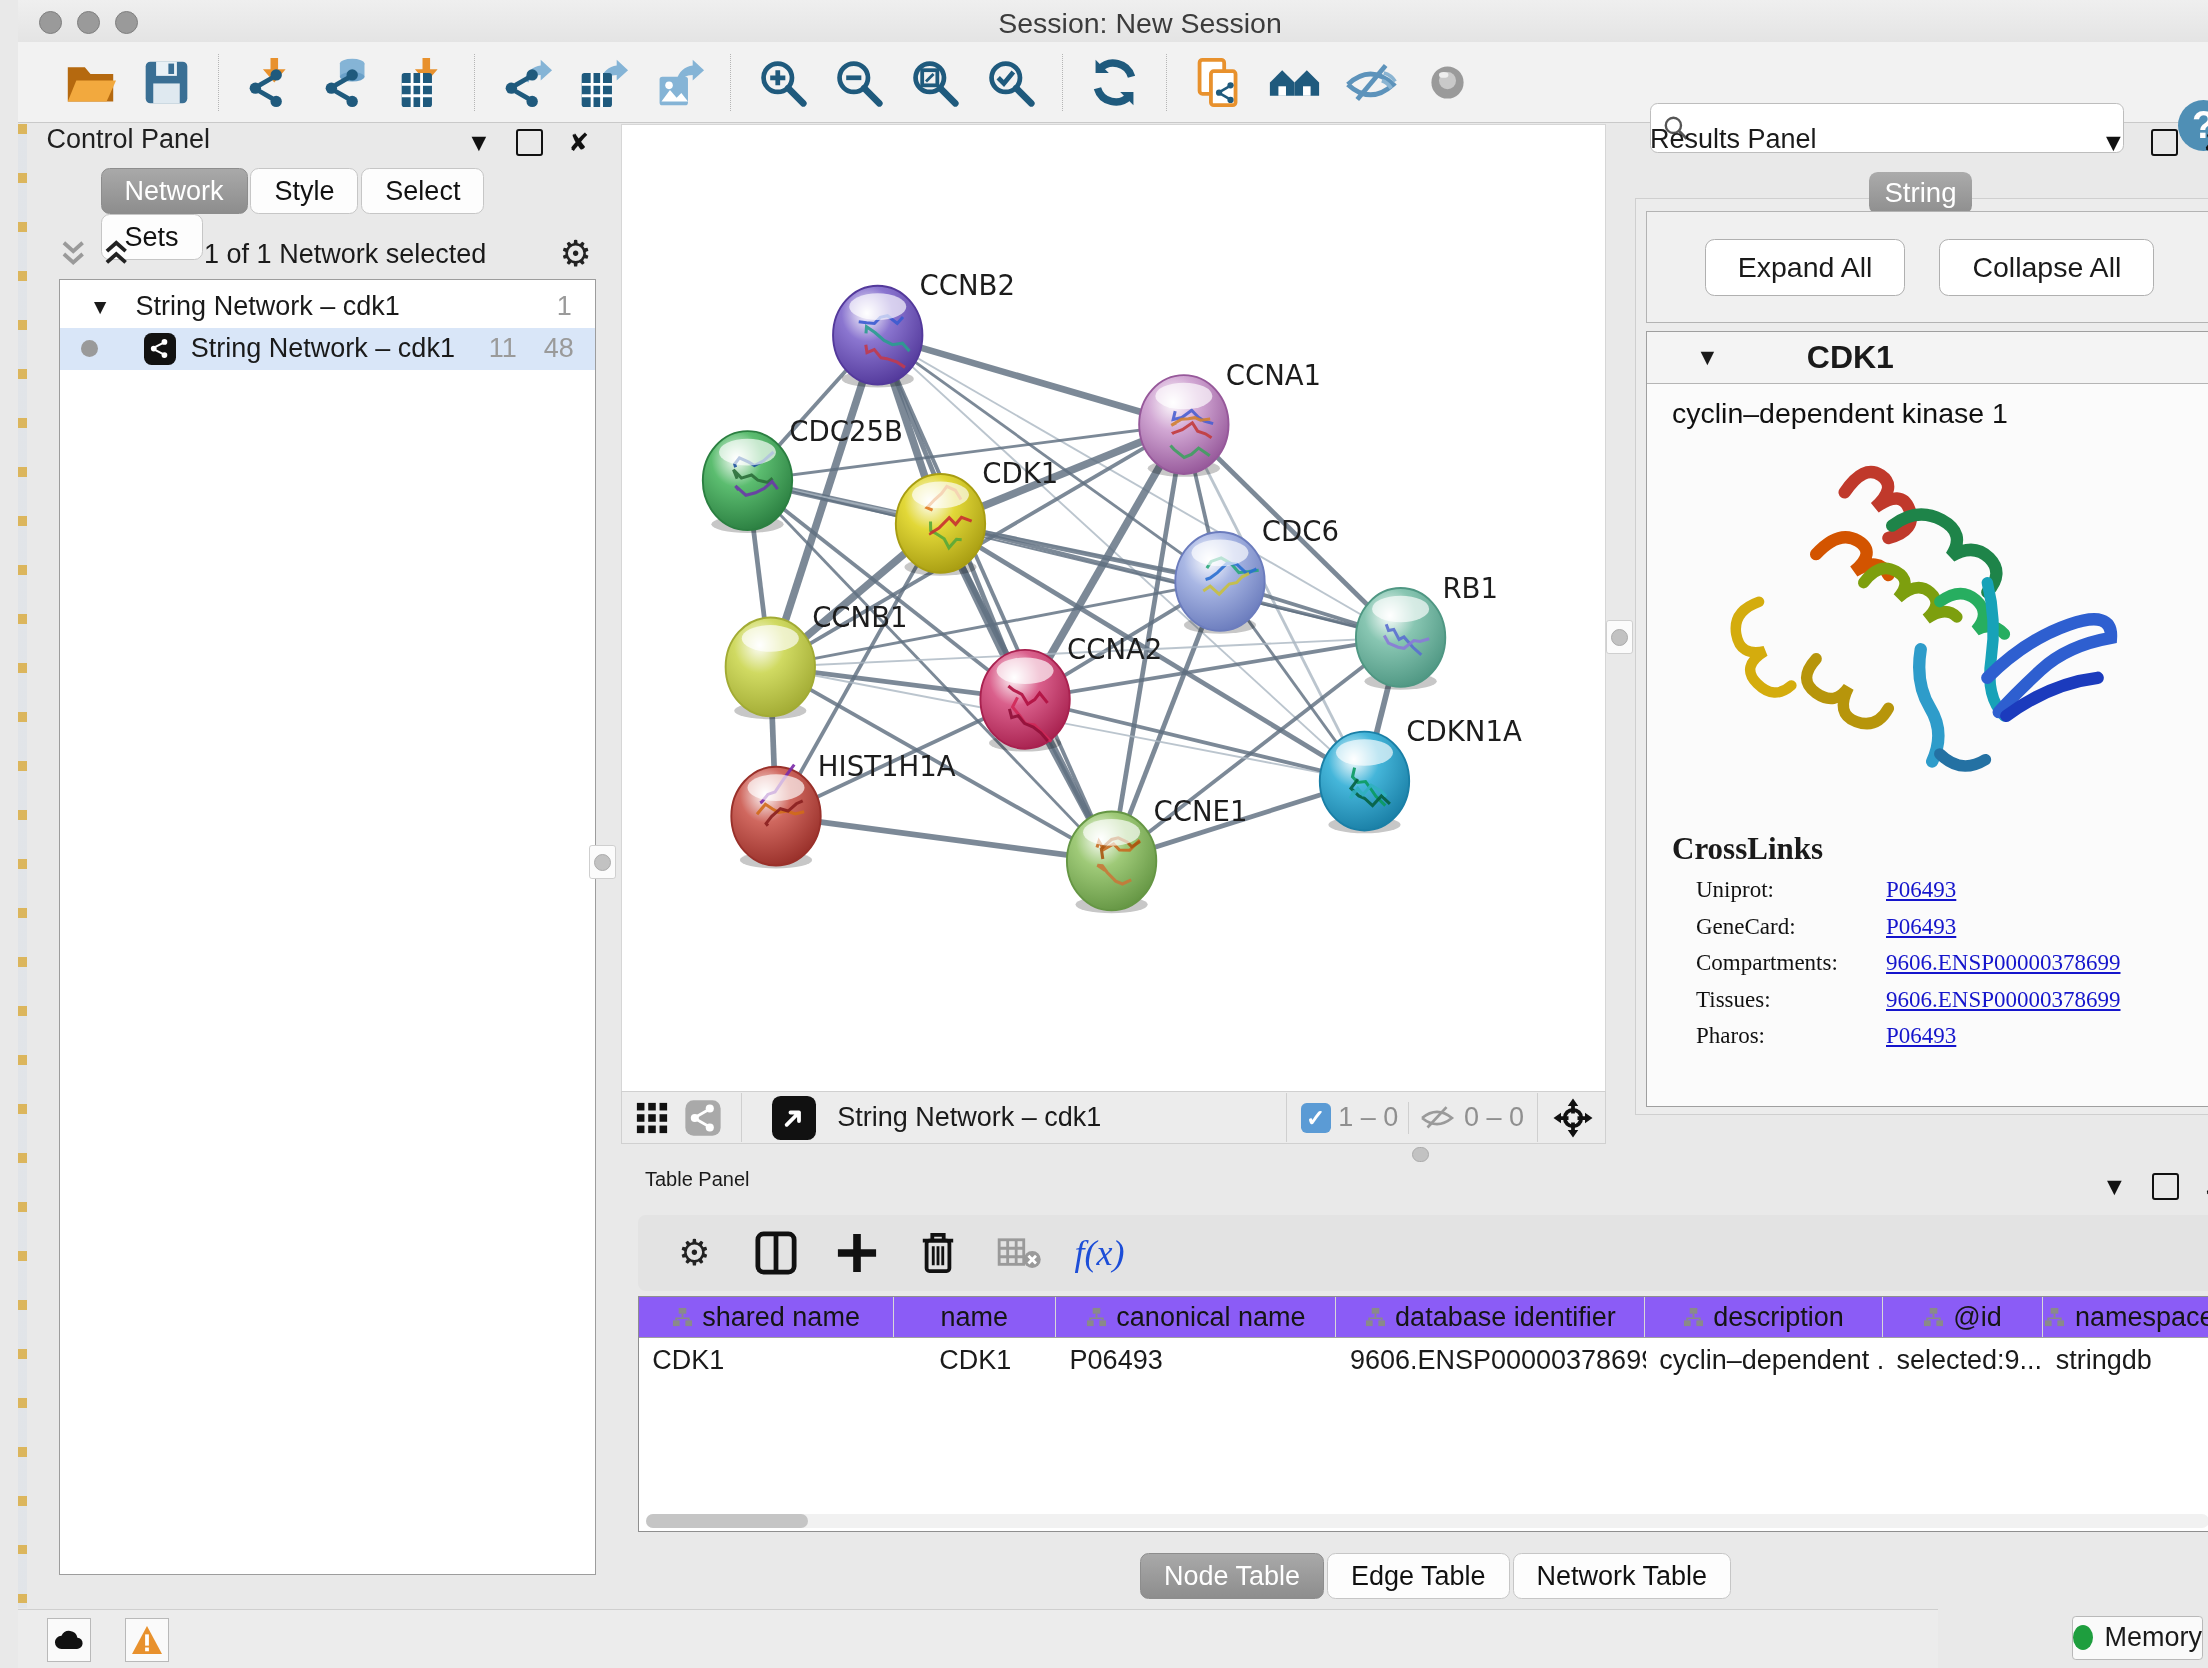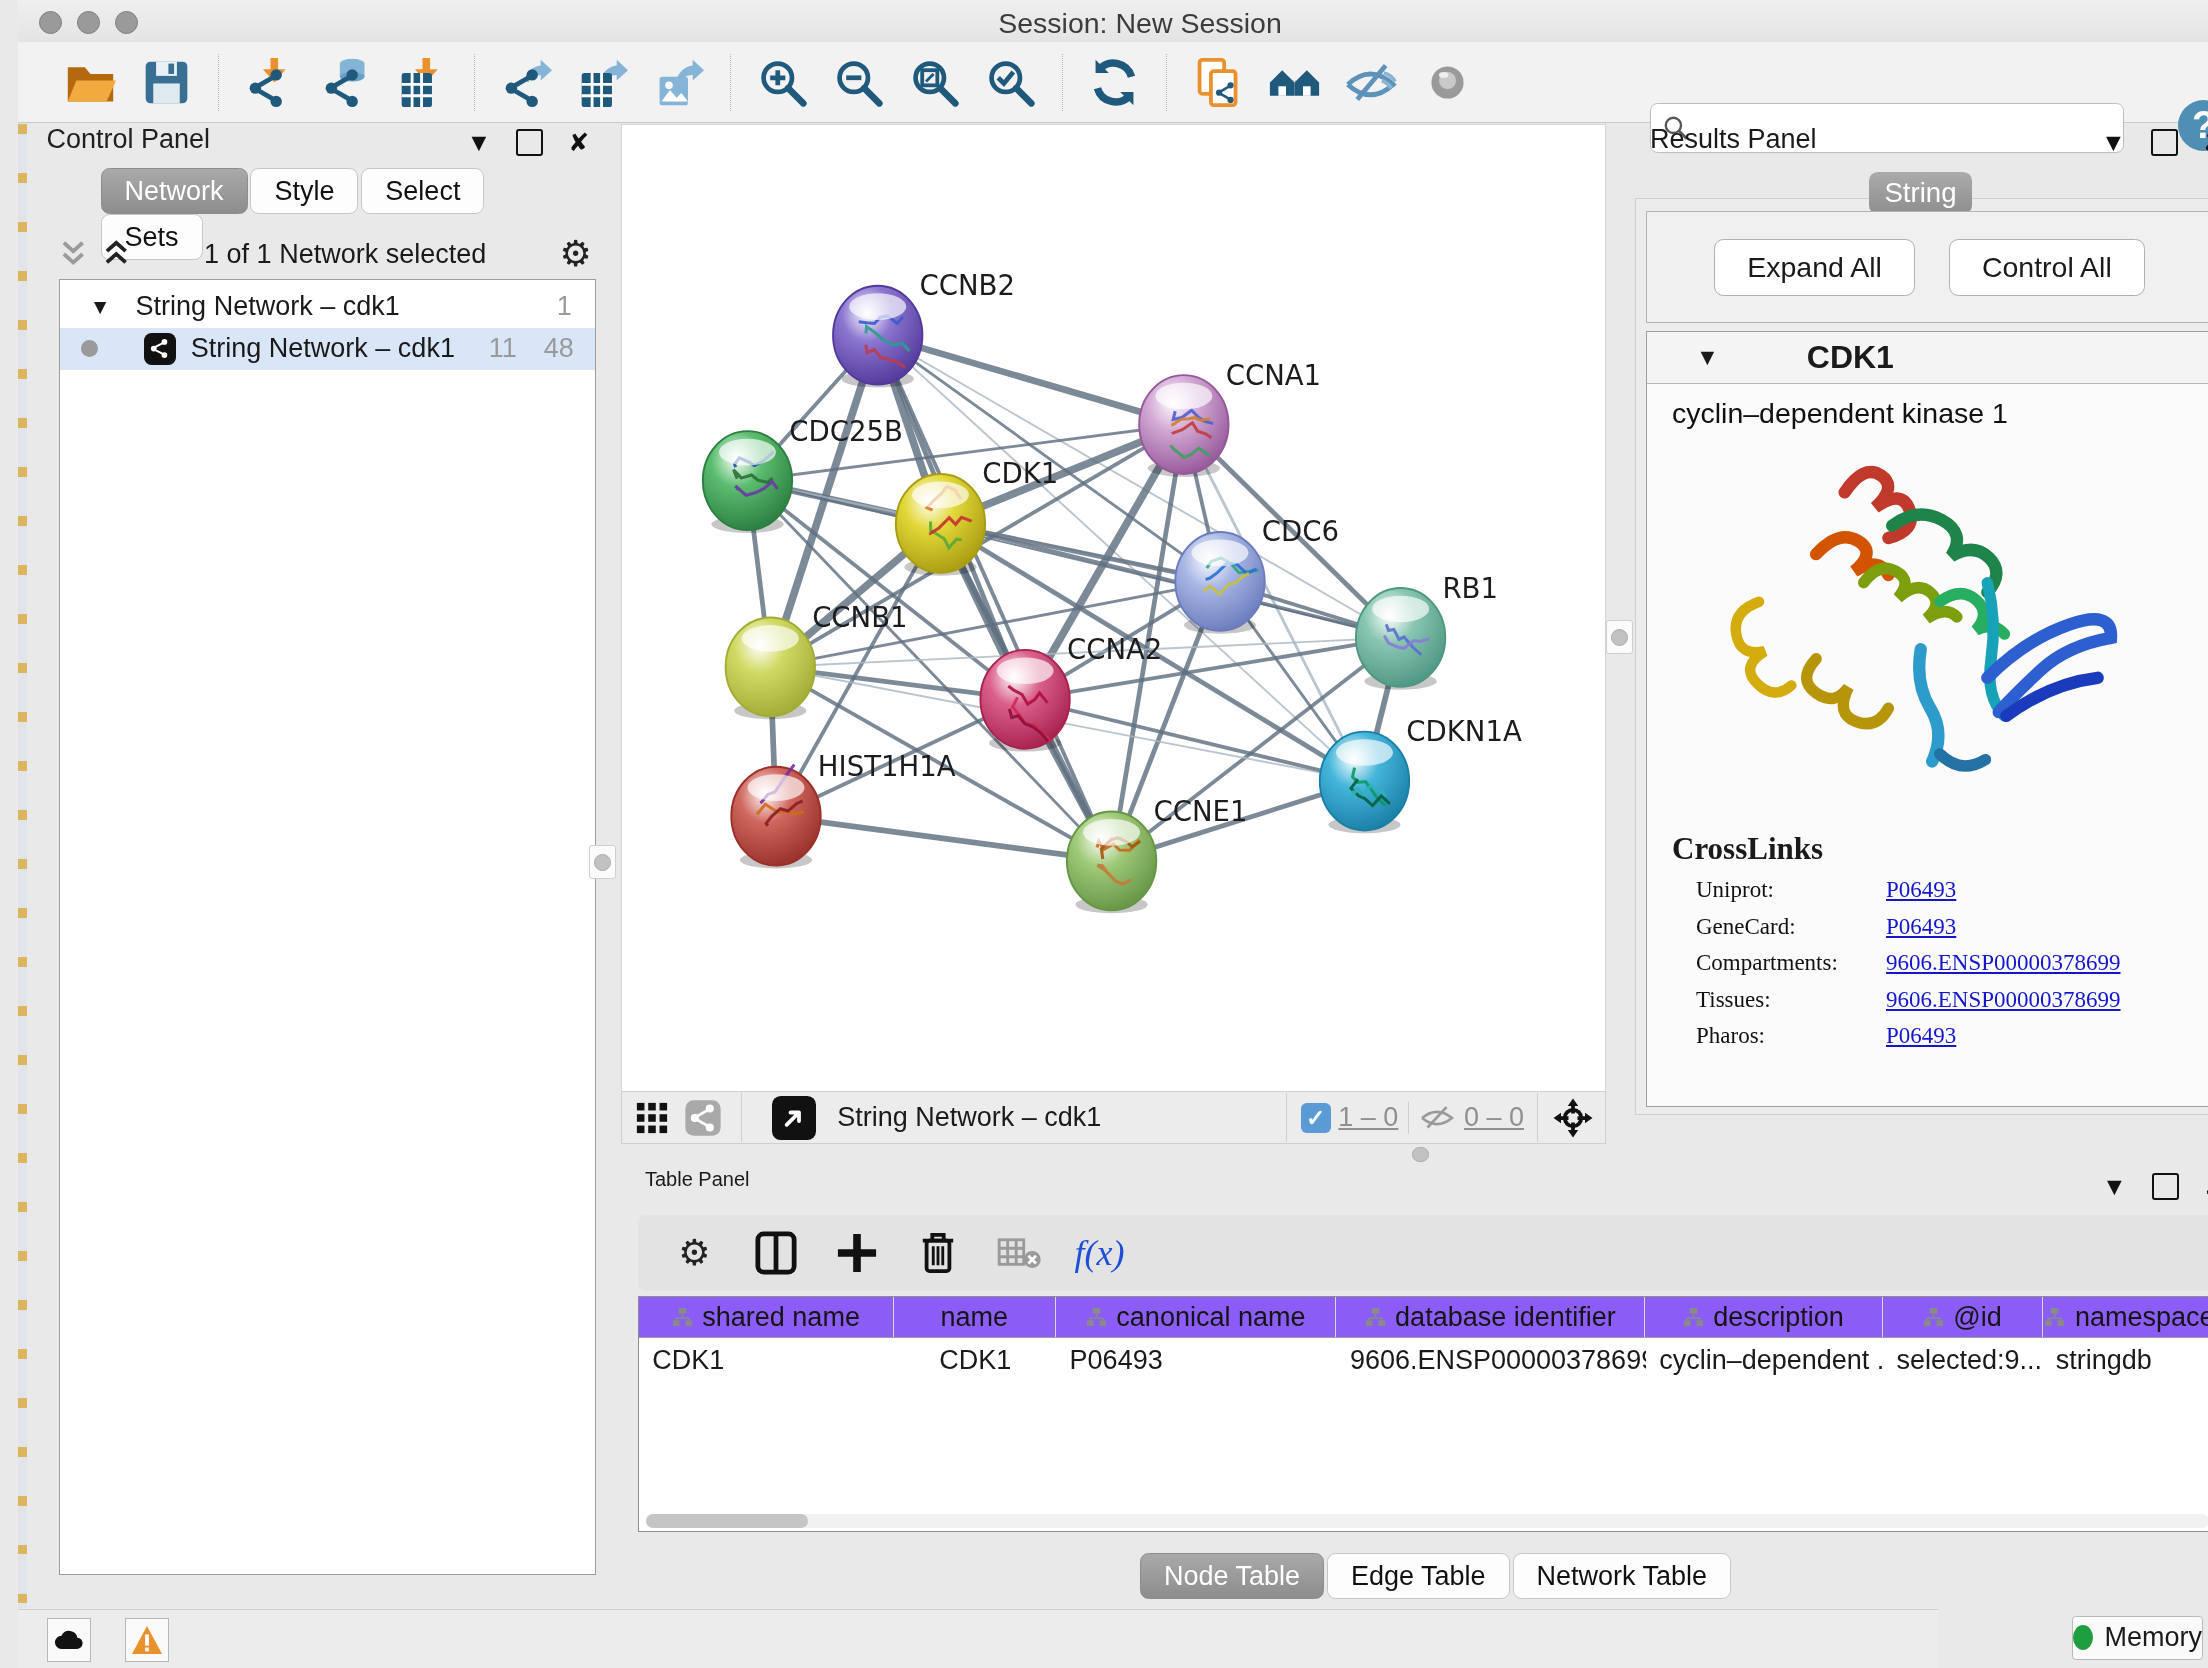--- a/index.html
+++ b/index.html
@@ -41,21 +41,21 @@
   .graynum{color:#9a9a9a;}
   .sharechip{width:32px;height:32px;background:#111;border-radius:7.6px;display:flex;
              align-items:center;justify-content:center;}
   
   .canvas{left:603px;top:124px;width:983px;height:966px;background:#fff;border:1px solid #d6d6d6;}
   .netbar{left:603px;top:1091px;width:983px;height:51px;background:#ececec;
           border:1px solid #d0d0d0;display:flex;align-items:center;font-size:27px;}
   .nb-sep{width:0;height:49px;border-left:1px solid #cfcfcf;margin:0 13.3px;}
   .nb-div{width:0;height:32px;border-left:1px solid #cfcfcf;margin:0 9.5px;}
   .nb-title{color:#1a1a1a;margin-left:21px;}
-  .nb-count{color:#8f8f8f;margin-left:7.6px;text-decoration:underline;}
+  .nb-count{color:#8f8f8f;margin-left:7.6px;}
   .checkbox{width:30px;height:30px;background:#5b9bd5;border-radius:5.7px;color:#fff;
             font-size:23px;text-align:center;line-height:30px;font-weight:bold;}
   .blackchip{width:44px;height:44px;background:#111;border-radius:8.6px;display:flex;
              align-items:center;justify-content:center;}
   
   .split-h{width:25px;height:32px;background:#fbfbfb;border:1px solid #cfcfcf;border-radius:2.9px;
            display:flex;align-items:center;justify-content:center;}
   .split-h i{width:15px;height:15px;border-radius:50%;background:#c2c2c2;display:block;
              border:1px solid #ababab;}
   .split-dot{width:15px;height:13.3px;border-radius:7.6px;background:#c2c2c2;border:1px solid #ababab;}
@@ -590,21 +590,21 @@
   <div class="winicons" style="left:466px;top:3.8px">
     <span class="wi">▼</span>
     <span class="wi sq"></span>
     <span class="wi">✘</span>
   </div>
 </div>
 <div class="abs rs-card"></div>
 <div class="abs stringtab">String</div>
 <div class="abs rs-box1">
   <div class="rs-btn">Expand All</div>
-  <div class="rs-btn">Control All</div>
+  <div class="rs-btn">Collapse All</div>
 </div>
 <div class="abs rs-box2">
   <div class="rs-genehead">
     <span style="margin-left:49px;font-size:23px">▼</span>
     <span style="margin-left:88px;font-size:32px;font-weight:bold">CDK1</span>
   </div>
   <div class="rs-desc">cyclin–dependent kinase 1</div>
   
   <svg width="447" height="371" viewBox="0 0 470 390" style="margin:9.5px 0 0 55px" fill="none" stroke-linecap="round">
     <path d="M150 55q20-30 38-18t-6 34q28-20 36 2t-22 30" stroke="#c0392b" stroke-width="13"></path>

